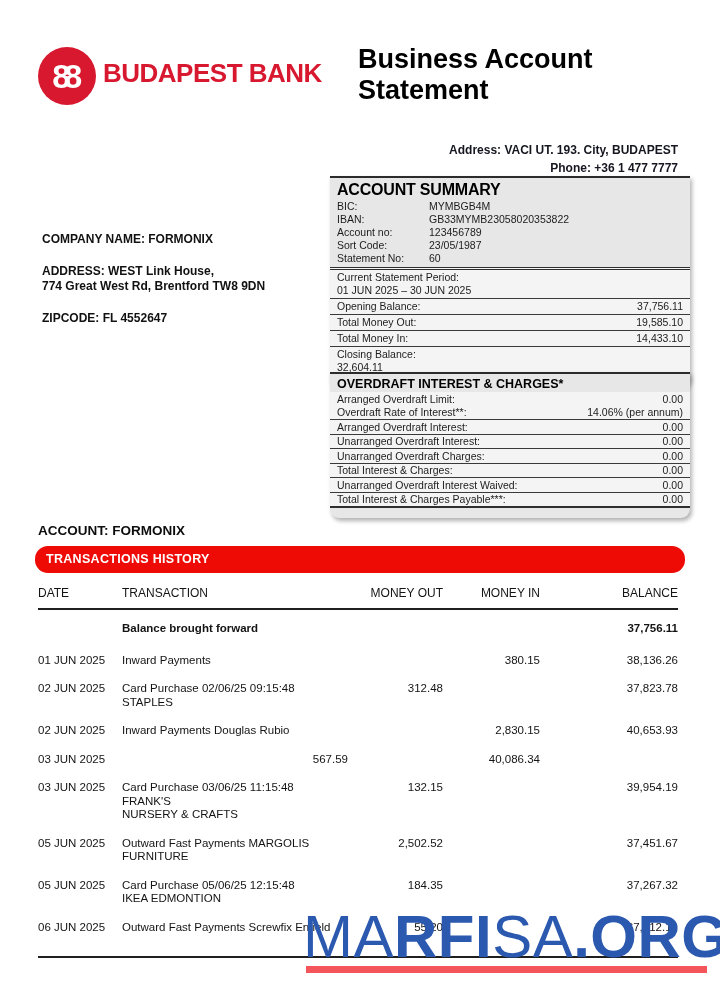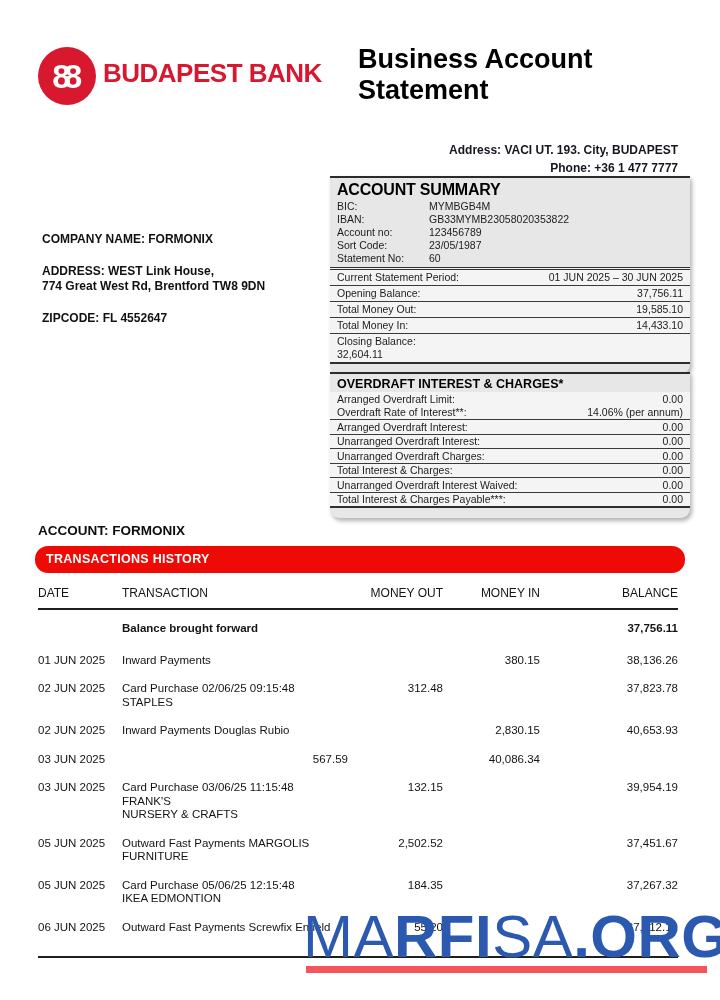--- a/index.html
+++ b/index.html
@@ -33,21 +33,21 @@
   .panel h2 { padding:3px 7px 1px; color:#000; }
   .panel-summary h2 { font-size:16px; letter-spacing:-0.2px; }
   .panel-overdraft h2 { font-size:12.5px; }
 
   .info-row { display:flex; padding:0 7px; font-size:10.5px; line-height:13px; color:#1c1c1c; }
   .info-row .lbl { flex:0 0 92px; }
   #sum-info { margin-bottom:2px; }
 
   .vrow { display:flex; justify-content:space-between; padding:1px 7px; font-size:10.5px;
           line-height:13px; background:#f4f4f4; border-top:1.5px solid #3a3a3a; color:#1c1c1c; }
-  #sum-values .vrow:first-child { border-top:3px double #2f2f2f; }
+  #sum-values .vrow:first-child { border-top:3px double #2f2f2f;flex-direction:column; }
   #sum-values .vrow:last-child { border-bottom:2px solid #2f2f2f;flex-direction:column; }
 
   #od-rows .vrow { padding:0.5px 7px; line-height:12.5px; }
   #od-rows .vrow:nth-child(-n+2) { border-top:none; }
   #od-rows .vrow:last-child { border-bottom:2px solid #2f2f2f; }
 
   
   .account-heading { position:absolute; left:38px; top:523px; font-size:13.5px; font-weight:700; color:#0d0d0d; }
   .tx-banner { position:absolute; left:35px; top:546px; width:650px; height:27px; background:#ee0b06;
                border-radius:13px; color:#fff; font-size:12.5px; font-weight:700; line-height:27px;

